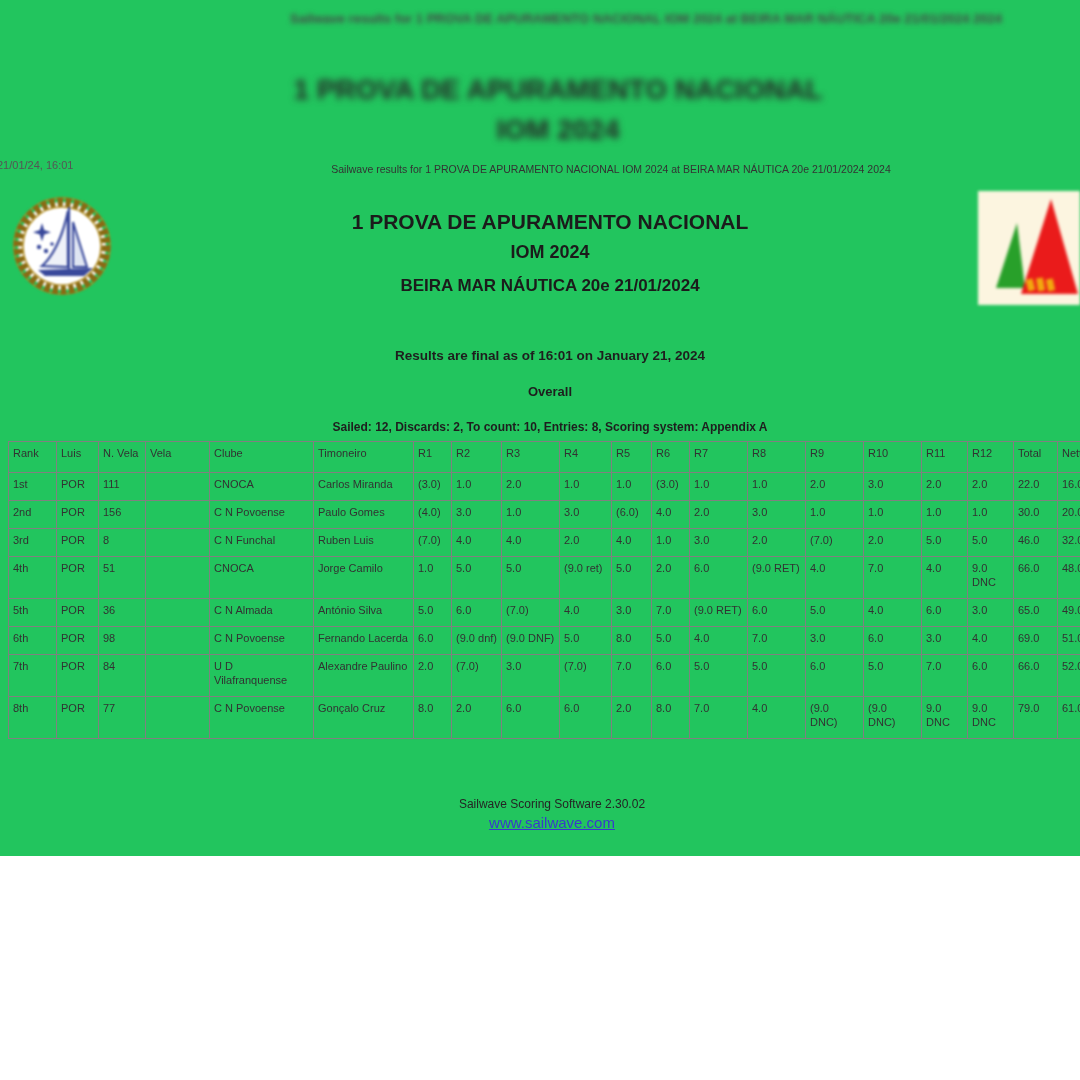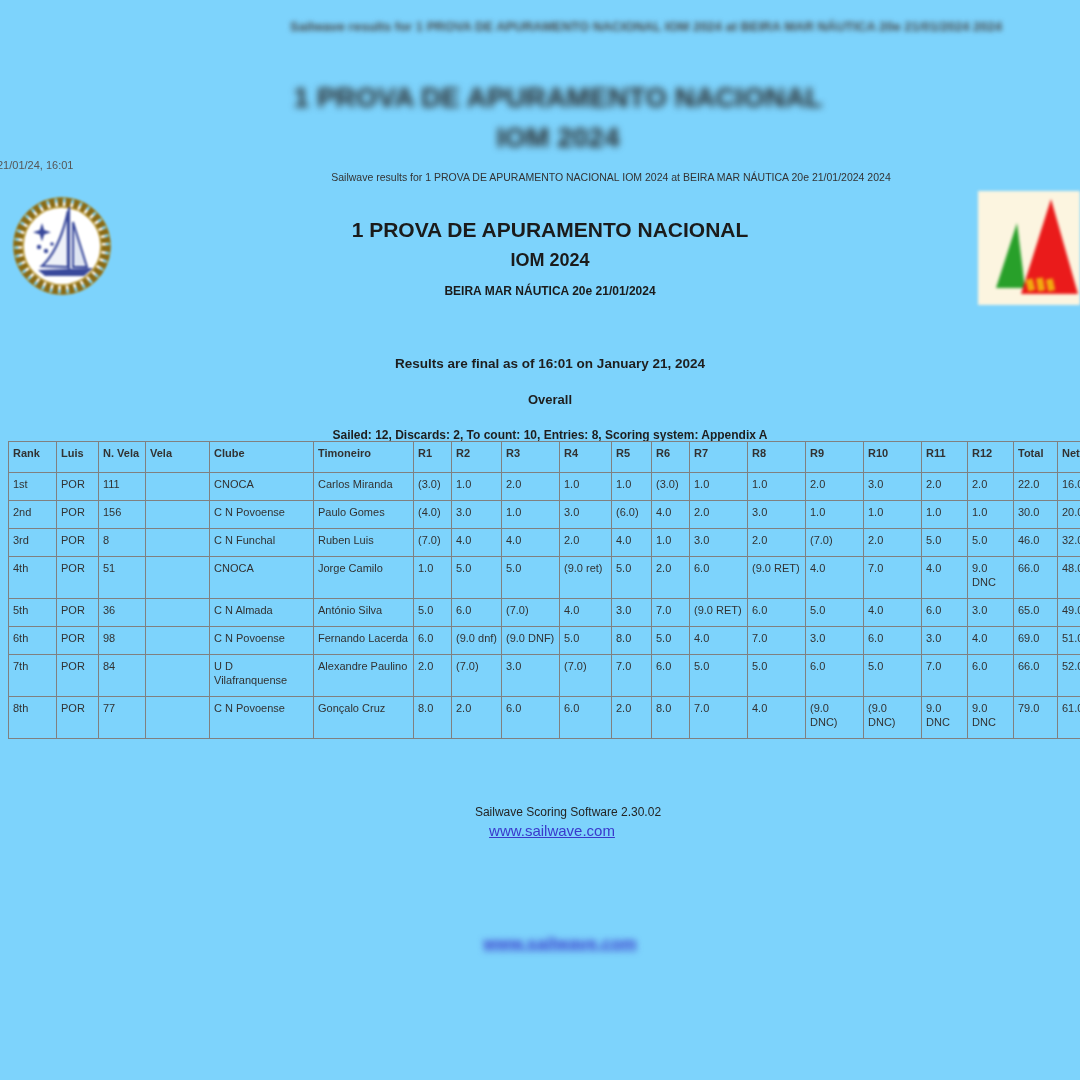--- a/index.html
+++ b/index.html
@@ -1,55 +1,55 @@
 <!DOCTYPE html>
 <html><head>
 <meta charset="utf-8">
 <style>
   html,body{margin:0;padding:0;background:#ffffff;}
   .canvas{
-    position:relative;width:1080px;height:1080px;background:#7dd3fc;
+    position:relative;width:1080px;height:856px;background:#22c55e;
     overflow:hidden;font-family:"Liberation Sans","DejaVu Sans",sans-serif;color:#222;
   }
   #content{position:absolute;left:0;top:0;width:1080px;height:1080px;filter:blur(0.3px);}
   .abs{position:absolute;}
-  .ctr{transform:translateX(-50%);white-space:nowrap;margin-top:8px;}
+  .ctr{transform:translateX(-50%);white-space:nowrap;}
 
   
   .blur-top-line{top:11px;left:646px;font-size:13px;font-weight:600;color:#474747;
     filter:blur(2.6px);}
   .blur-title{top:70px;left:558px;text-align:center;font-size:28px;font-weight:bold;
     line-height:40px;color:#262626;filter:blur(3.8px);}
 
   .timestamp{top:159px;left:-3px;font-size:11px;color:#555;white-space:nowrap;}
   .subtitle{top:163px;left:611px;font-size:10.5px;color:#333;}
 
   .club-logo{top:192px;left:12px;filter:blur(1.1px);}
   .apn-logo{top:191px;left:978px;filter:blur(1.6px);}
 
   .event-title{top:209px;left:550px;text-align:center;font-weight:bold;color:#1b1b1b;}
   .event-title .t1{font-size:21px;line-height:26px;}
   .event-title .t2{font-size:18px;line-height:26px;margin-top:4px;}
-  .venue{top:276px;left:550px;font-size:12px;font-weight:bold;color:#1b1b1b;}
+  .venue{top:276px;left:550px;font-size:17px;font-weight:bold;color:#1b1b1b;}
 
   .final-note{top:348px;left:550px;font-size:13.5px;font-weight:bold;color:#1e1e1e;}
   .section-title{top:384px;left:550px;font-size:13px;font-weight:bold;color:#1e1e1e;}
   .series-summary{top:420px;left:550px;font-size:12px;font-weight:bold;color:#1e1e1e;}
 
   table.results{
     position:absolute;top:441px;left:8px;width:1099px;table-layout:fixed;
     border-collapse:collapse;font-size:11px;line-height:14px;color:#323232;
   }
   table.results th,table.results td{
     border:1px solid #808080;vertical-align:top;text-align:left;
     padding:4px 4px 9px 4px;overflow:hidden;
   }
-  table.results th{font-weight:bold;padding-bottom:12px;}
-
-  .software{top:797px;left:568px;font-size:12px;color:#242424;}
+  table.results th{font-weight:normal;padding-bottom:12px;}
+
+  .software{top:797px;left:552px;font-size:12px;color:#242424;}
   a.swlink{text-decoration:underline;color:#3939cc;cursor:pointer;}
   .footer-link{top:814px;left:552px;font-size:15px;}
   .blurred-link{top:926px;left:560px;font-size:17px;font-weight:bold;color:#6262d4;
     filter:blur(3.4px);}
 </style>
 </head>
 <body>
 
 <div class="canvas">
   <div id="content">

